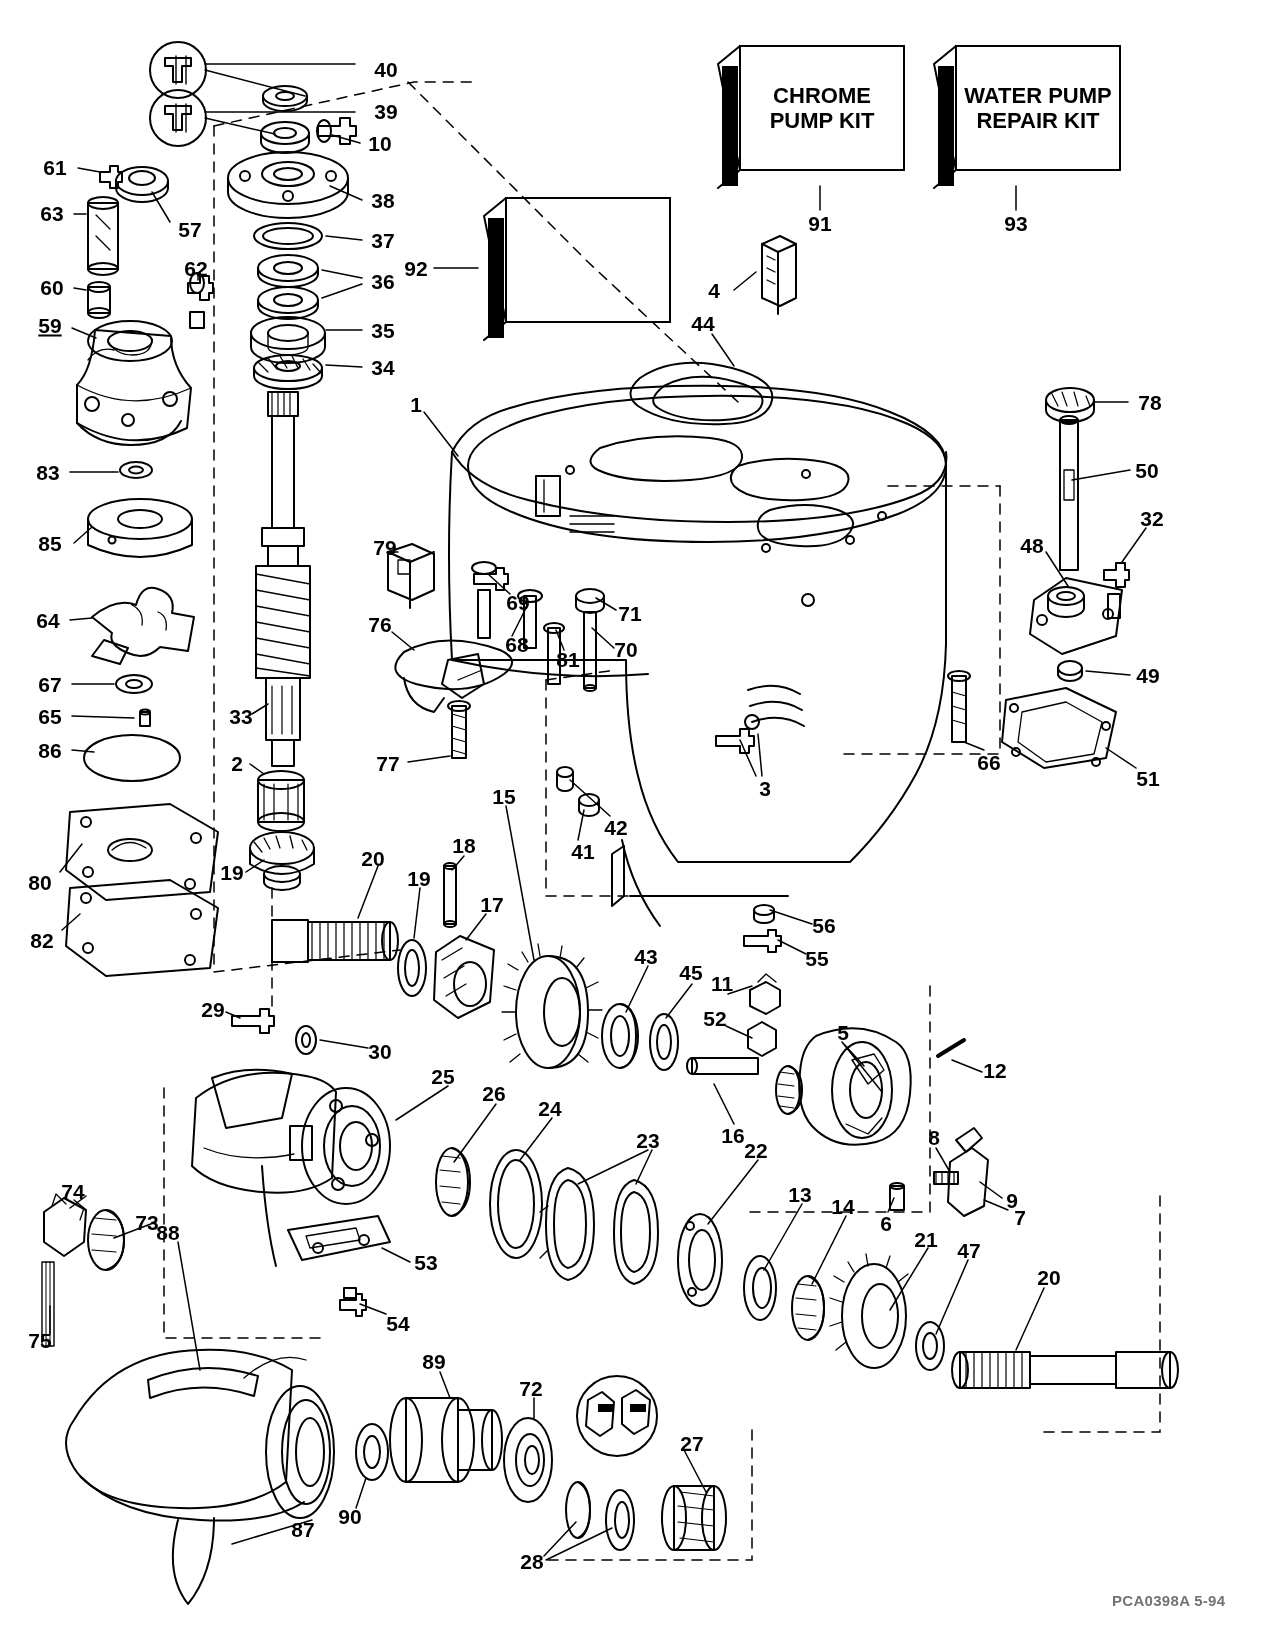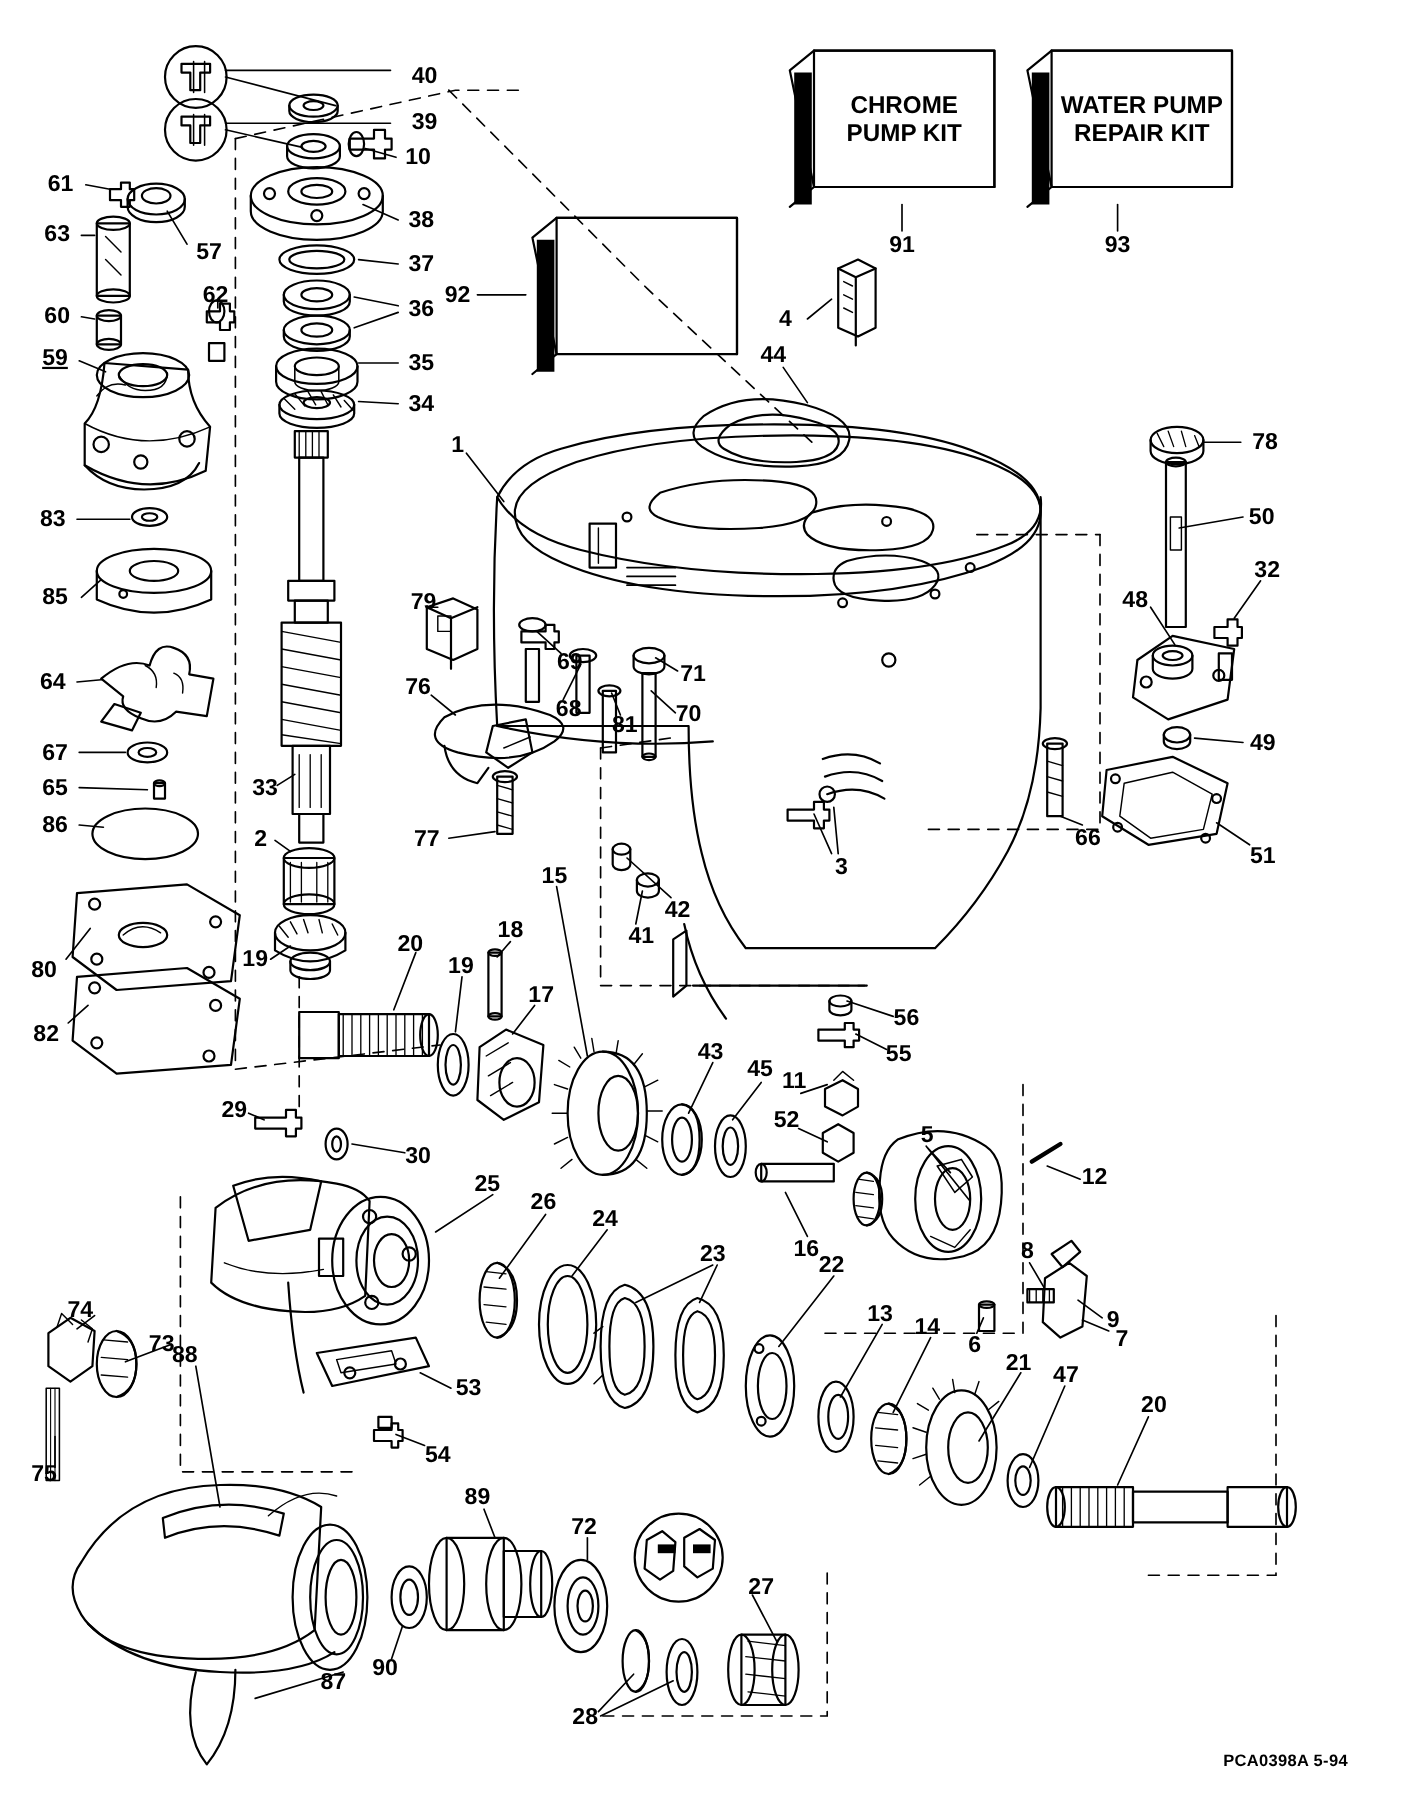--- a/index.html
+++ b/index.html
@@ -45,21 +45,21 @@
     align-items: center;
     justify-content: center;
     box-sizing: border-box;
     padding: 2px 4px;
   }
   .partcode {
     position: absolute;
     font-family: "Liberation Sans", sans-serif;
     font-size: 15px;
     font-weight: bold;
-    color: #000000;
+    color: #737373;
     letter-spacing: 0.3px;
     white-space: nowrap;
   }
 </style>
 </head>
 <body>
 
 <div id="sheet">
 
   <svg width="1280" height="1643" viewBox="0 0 1280 1643">

